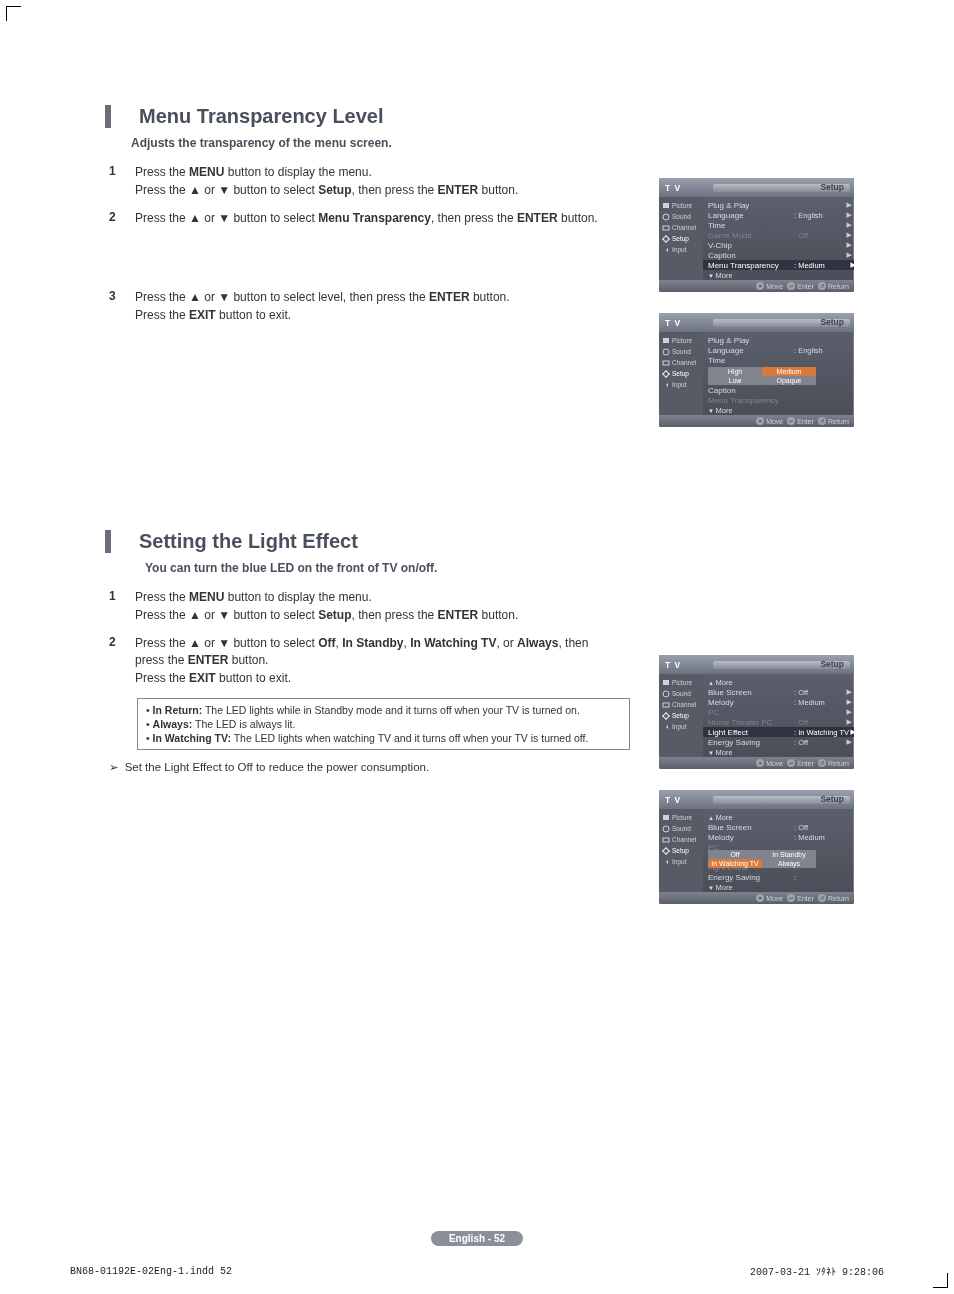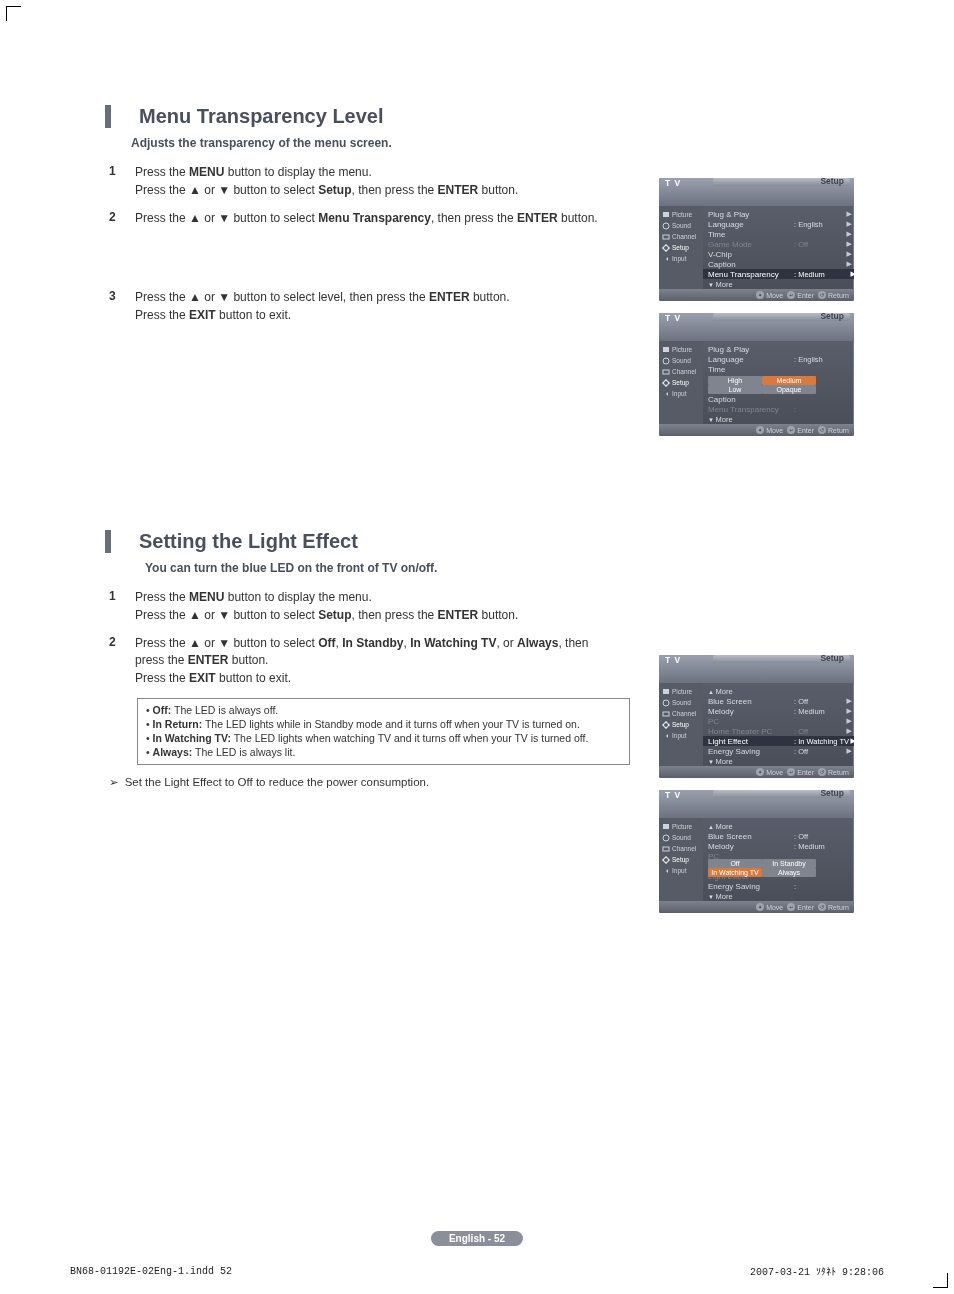--- a/index.html
+++ b/index.html
@@ -17,21 +17,21 @@
 b { font-weight:bold }
 .note-box { border:1px solid #888; margin:8px 0 10px 28px; padding:4px 8px; max-width:475px; font-size:10.5px; line-height:1.35 }
 .note-box p { margin:0 }
 .tip { margin:8px 0 0 0; font-size:11.5px }
 .tip .arrow { font-family:sans-serif; margin-right:6px }
 .spacer { height:195px }
 
 .shots { position:absolute; right:100px; width:195px }
 .shots.s1 { top:178px } .shots.s2 { top:313px } .shots.s3 { top:655px } .shots.s4 { top:790px }
 .osd { width:195px; background:linear-gradient(#5e6370,#484c56); border-radius:2px; font-size:8px; color:#d8dbe2; box-shadow:0 0 0 1px #787d88 inset; overflow:hidden }
-.osd-top { display:flex; align-items:flex-start; height:28px; background:linear-gradient(#9aa0ad,#6c7280) }
+.osd-top { display:flex; align-items:center; height:19px; background:linear-gradient(#9aa0ad,#6c7280) }
 .osd-top .tv { font-weight:bold; color:#fff; padding-left:6px; flex:none; width:44px; font-size:8.5px; letter-spacing:1px }
 .osd-top .bar { flex:1; height:8px; margin:0 4px; background:linear-gradient(#b9bdc6,#868b96); border-radius:2px; position:relative }
 .osd-top .ttl { position:absolute; right:6px; top:-2px; font-weight:bold; color:#3e4250; font-size:8.5px }
 .osd-body { display:flex }
 .osd-side { width:44px; background:#565b66; padding:3px 0 }
 .osd-side div { display:flex; align-items:center; font-size:6.5px; color:#cfd2da; padding:1.5px 3px; gap:2px }
 .osd-side div.on { color:#fff }
 .osd-side svg { width:8px; height:8px; flex:none }
 .osd-main { flex:1; padding:3px 4px 0 5px }
 .row { display:flex; align-items:center; height:10px; position:relative }
@@ -111,24 +111,23 @@
         </li>
         <li>
           <div class="num">2</div>
           <div class="txt">
             <p>Press the ▲ or ▼ button to select <b>Off</b>, <b>In Standby</b>, <b>In Watching TV</b>, or <b>Always</b>, then press the <b>ENTER</b> button.</p>
             <p>Press the <b>EXIT</b> button to exit.</p>
           </div>
         </li>
       </ol>
     <div class="note-box" id="notes">
-        <p>• <b>Off:</b> The LED is always off.</p>
         <p>• <b>In Return:</b> The LED lights while in Standby mode and it turns off when your TV is turned on.</p>
+        <p>• <b>Always:</b> The LED is always lit.</p>
         <p>• <b>In Watching TV:</b> The LED lights when watching TV and it turns off when your TV is turned off.</p>
-        <p>• <b>Always:</b> The LED is always lit.</p>
       </div>
     <p class="tip"><span class="arrow">➢</span><span>Set the Light Effect to Off to reduce the power consumption.</span></p>
   </div>
 
   <div class="shots s1" id="osd1">
       <div class="osd">
     <div class="osd-top">
           <span class="tv">T V</span>
           <div class="bar">
             <span class="ttl">Setup</span>

